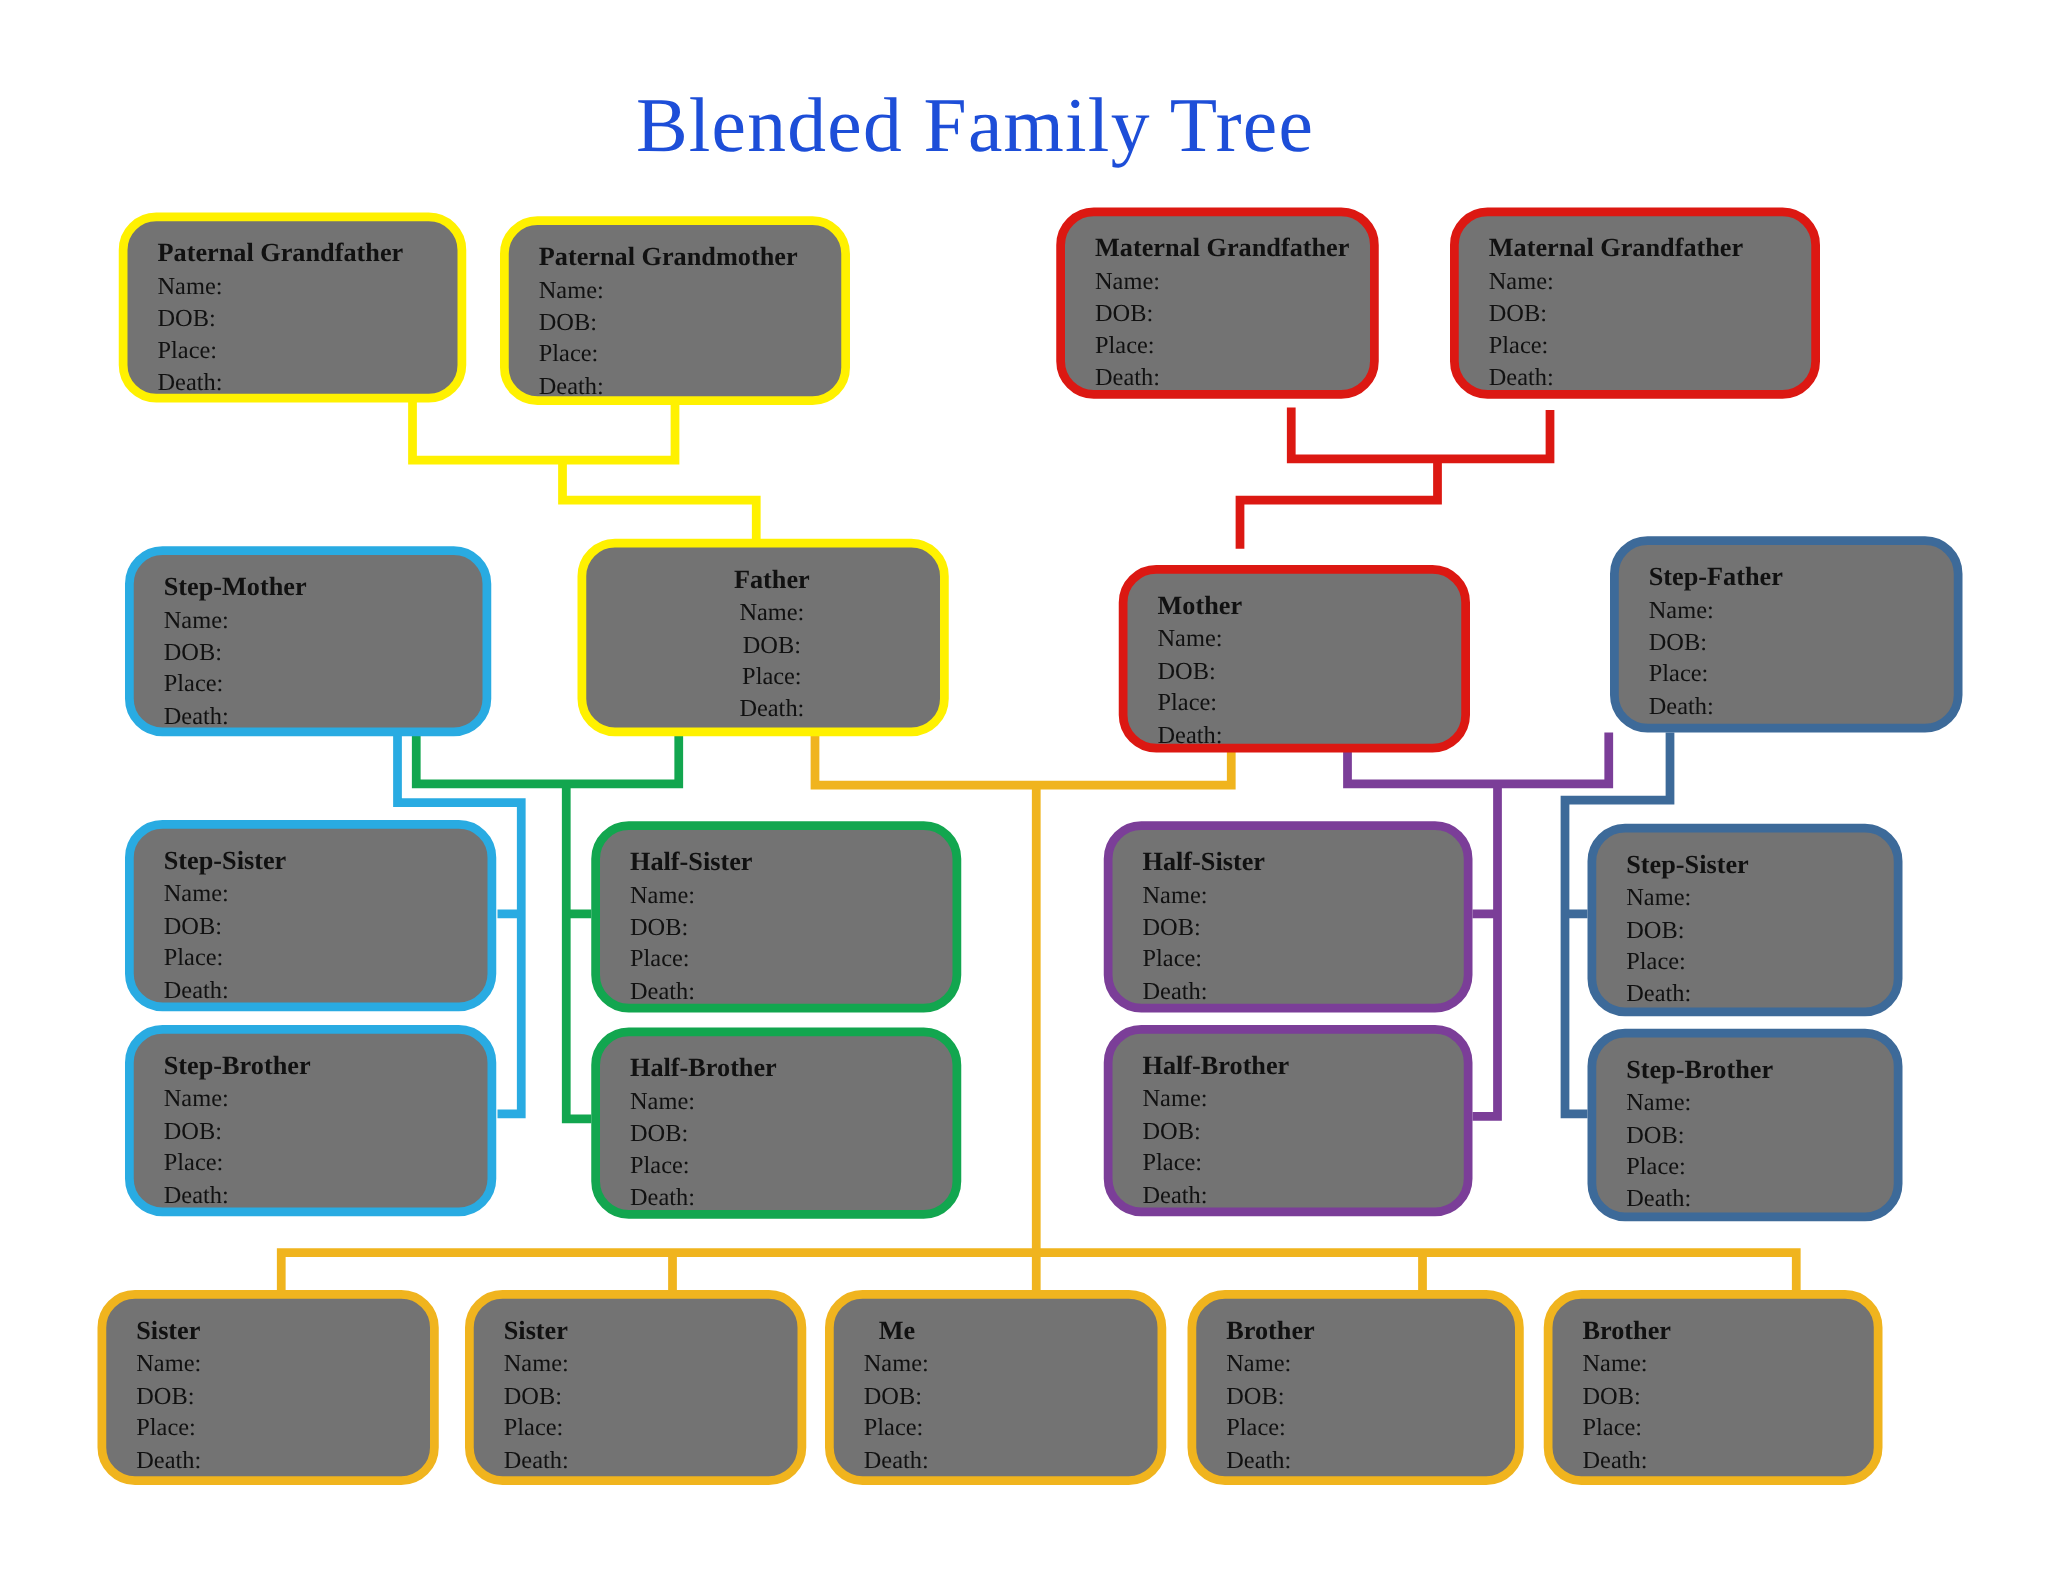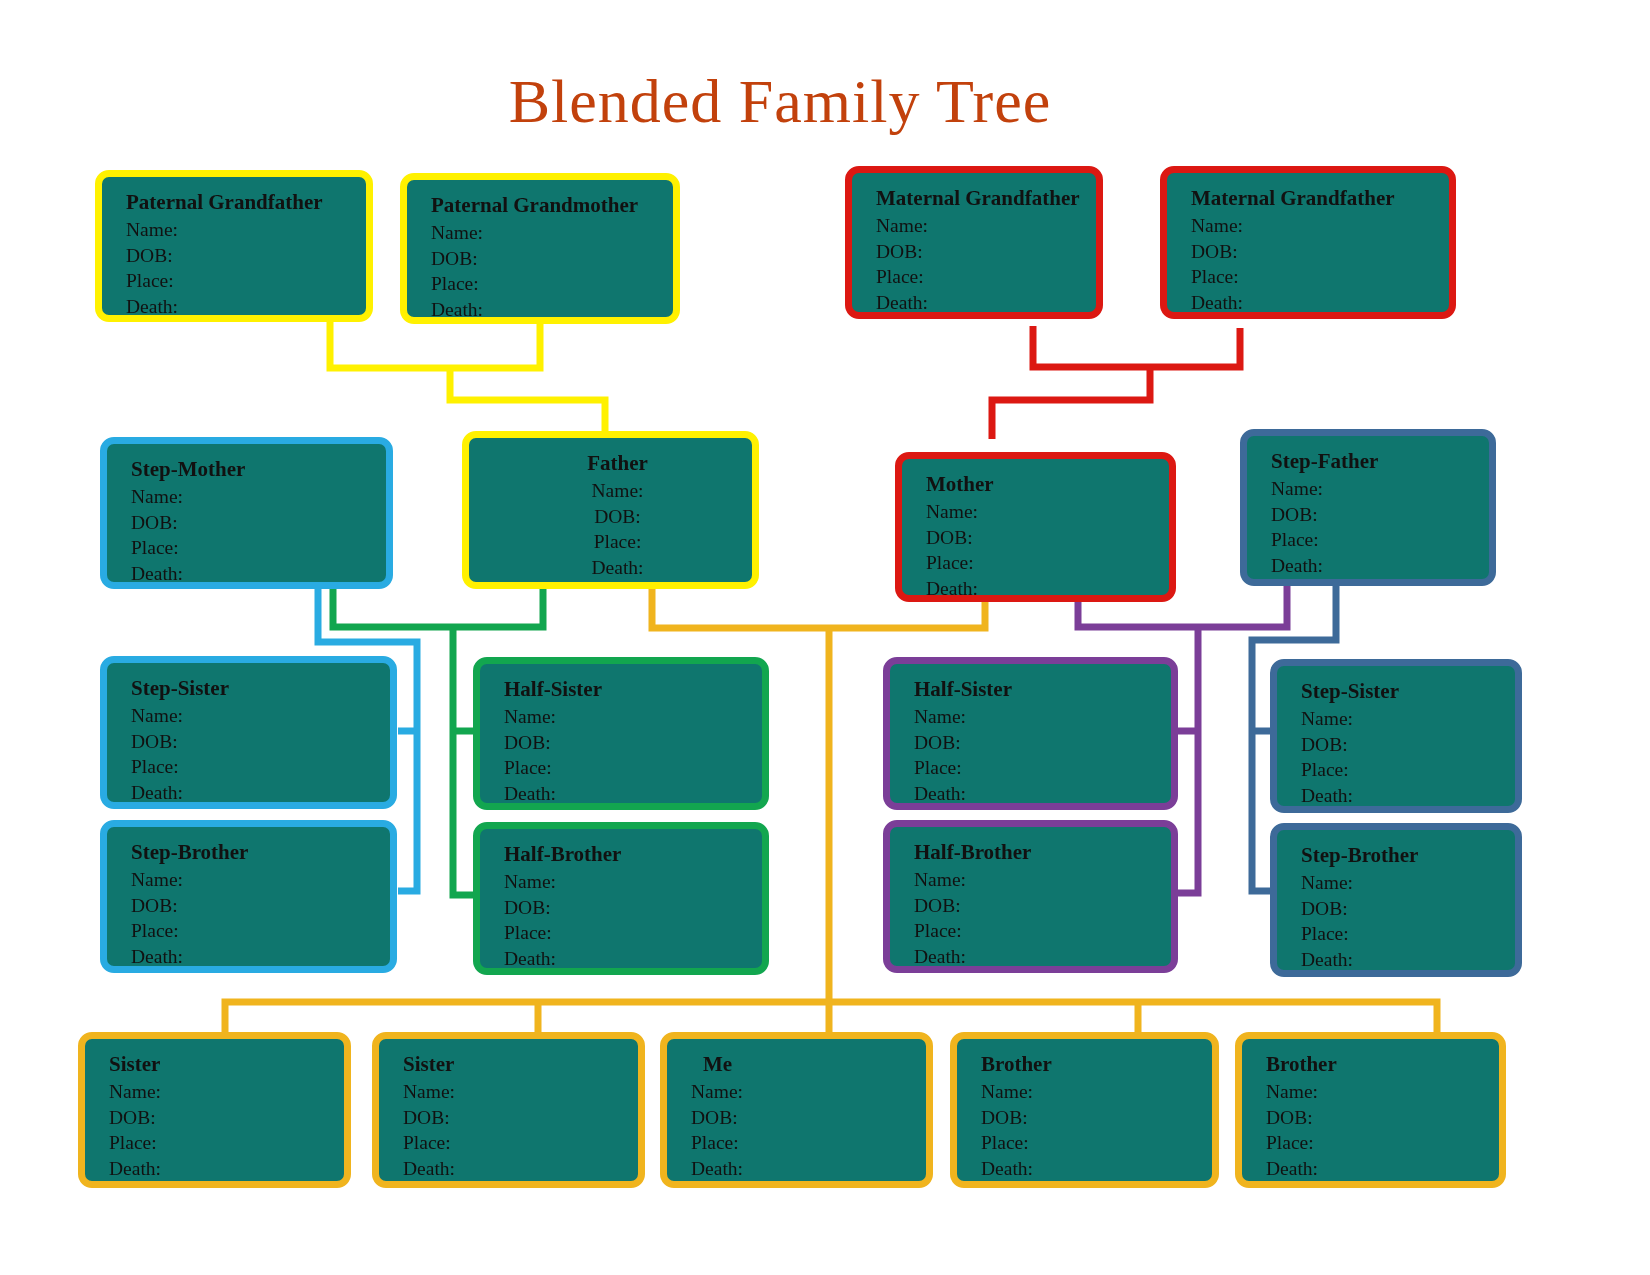--- a/index.html
+++ b/index.html
@@ -1,23 +1,23 @@
 <!DOCTYPE html>
 <html><head>
 <meta charset="utf-8">
 <style>
   html,body{margin:0;padding:0;background:#ffffff;}
   body{width:1650px;height:1275px;position:relative;overflow:hidden;
        font-family:"Liberation Serif","DejaVu Serif",serif;}
   #canvas{position:absolute;inset:0;width:1650px;height:1275px;}
   .page-title{position:absolute;top:66px;left:0;width:1560px;text-align:center;
-       font-size:62px;font-weight:400;color:#c2410c;letter-spacing:1px;}
+       font-size:62px;font-weight:400;color:#1d4ed8;letter-spacing:1px;}
   #wires{position:absolute;left:0;top:0;width:1650px;height:1275px;z-index:1;pointer-events:none;}
-  .fbox{position:absolute;box-sizing:border-box;border:7px solid #000;border-radius:14px;
-       background:#0f766e;z-index:2;}
+  .fbox{position:absolute;box-sizing:border-box;border:7px solid #000;border-radius:30px;
+       background:#737373;z-index:2;}
   .fbox-title{font-weight:700;font-size:21px;color:#111;margin:12px 10px 1px 24px;line-height:27px;}
   .fbox-fields{margin:0 10px 0 24px;}
   .fbox-field{font-size:19.5px;color:#111;line-height:25.5px;}
   .footer{position:absolute;top:1198px;left:0;width:1396px;text-align:center;
        font-size:21px;color:#111;}
 </style>
 </head>
 <body>
 
 <div id="canvas">
@@ -91,21 +91,21 @@
   </div>
   <div class="fbox" style="left: 895px; top: 452px; width: 281px; height: 150px; border-color: rgb(220, 24, 18);">
     <div class="fbox-title">Mother</div>
     <div class="fbox-fields">
         <div class="fbox-field">Name:</div>
         <div class="fbox-field">DOB:</div>
         <div class="fbox-field">Place:</div>
         <div class="fbox-field">Death:</div>
       </div>
   </div>
-  <div class="fbox" style="left: 1240px; top: 429px; width: 256px; height: 157px; border-color: rgb(61, 106, 153);">
+  <div class="fbox" style="left: 1288px; top: 429px; width: 282px; height: 157px; border-color: rgb(61, 106, 153);">
     <div class="fbox-title">Step-Father</div>
     <div class="fbox-fields">
         <div class="fbox-field">Name:</div>
         <div class="fbox-field">DOB:</div>
         <div class="fbox-field">Place:</div>
         <div class="fbox-field">Death:</div>
       </div>
   </div>
 
   <div class="fbox" style="left: 100px; top: 656px; width: 297px; height: 153px; border-color: rgb(41, 171, 226);">

